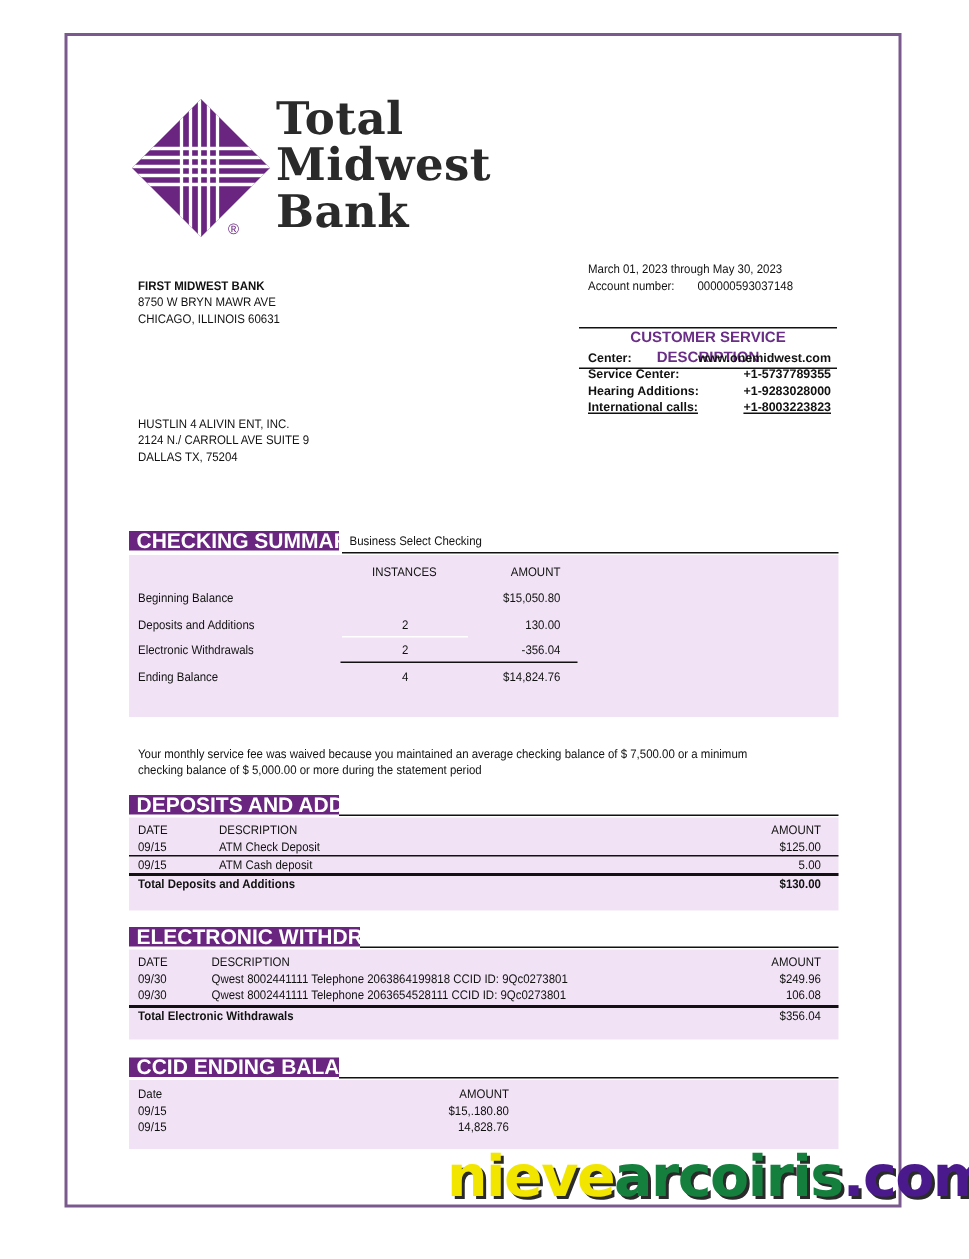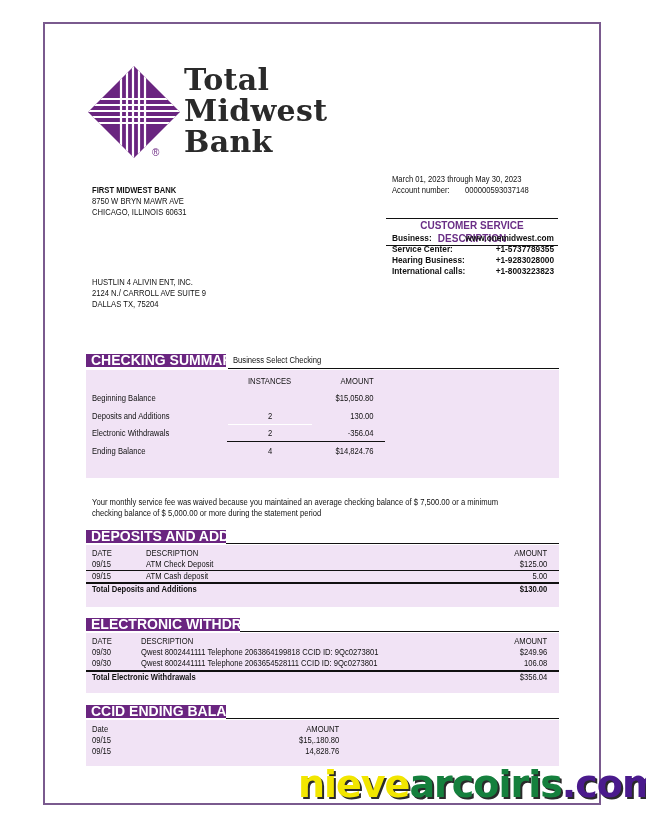--- a/index.html
+++ b/index.html
@@ -68,32 +68,32 @@
 <div class="abs t8 bold" style="left:92px;top:185px;">FIRST MIDWEST BANK</div>
 <div class="abs t8" style="left:92px;top:196px;">8750 W BRYN MAWR AVE</div>
 <div class="abs t8" style="left:92px;top:207px;">CHICAGO, ILLINOIS 60631</div>
 
 <div class="abs t8" style="left:392px;top:174px;">March 01, 2023 through May 30, 2023</div>
 <div class="abs t8" style="left:392px;top:185px;">Account number:</div>
 <div class="abs t8" style="left:465px;top:185px;">000000593037148</div>
 
 <div class="cs-title">CUSTOMER SERVICE DESCRIPTION</div>
 <div class="cs-row" style="top:233px;">
-  <span>Business:</span>
+  <span>Center:</span>
   <span>www.onemidwest.com</span>
 </div>
 <div class="cs-row" style="top:244px;align-items:center;">
   <span>Service Center:</span>
   <span>+1-5737789355</span>
 </div>
 <div class="cs-row" style="top:255px;">
-  <span>Hearing Business:</span>
+  <span>Hearing Additions:</span>
   <span>+1-9283028000</span>
 </div>
-<div class="cs-row" style="top:266px;">
+<div class="cs-row" style="top:266px;text-decoration:underline;">
   <span>International calls:</span>
   <span>+1-8003223823</span>
 </div>
 
 <div class="abs t8" style="left:92px;top:277px;">HUSTLIN 4 ALIVIN ENT, INC.</div>
 <div class="abs t8" style="left:92px;top:288px;">2124 N./ CARROLL AVE SUITE 9</div>
 <div class="abs t8" style="left:92px;top:299px;">DALLAS TX, 75204</div>
 
 <div class="sec-bar" style="top:354px;width:140px;">CHECKING SUMMARY</div>
 <div class="abs t8" style="left:233px;top:355px;">Business Select Checking</div>

